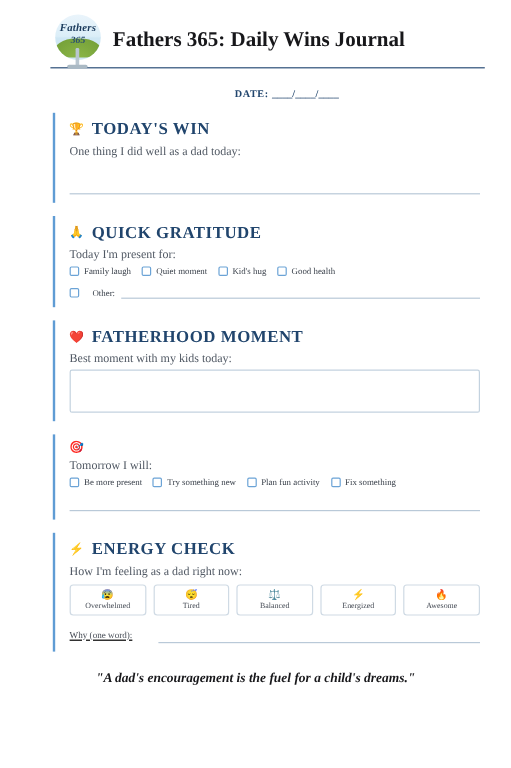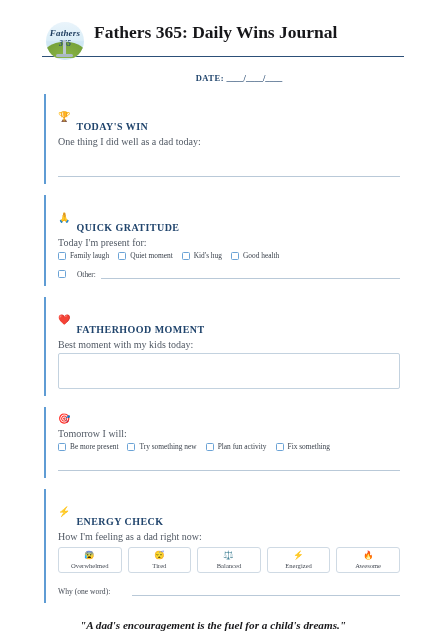--- a/index.html
+++ b/index.html
@@ -33,21 +33,21 @@
   .logo {
     position: relative;
     width: 46px;
     height: 50px;
     flex: 0 0 46px;
     margin-right: 6px;
   }
   .logo-circle {
     position: absolute;
     left: 4px;
-    top: 14px;
+    top: 4px;
     width: 38px;
     height: 38px;
     border-radius: 50%;
     background: linear-gradient(#eaf4fb 0%, #dbeef8 48%, #cfe7f4 52%, #cfe7f4 100%);
     overflow: hidden;
   }
   .logo-hill {
     position: absolute;
     left: -2px;
     bottom: 2px;
@@ -143,24 +143,23 @@
     margin-bottom: 4px;
   }
   .sec-emoji {
     font-size: 10px;
     line-height: 1;
     display: inline-block;
   }
   .sec-title {
     font-family: "Liberation Serif", serif;
     font-weight: bold;
-    font-size: 10px;
+    font-size: 14px;
     letter-spacing: 0.45px;
     color: #21456d;
-    margin-top: 20px;
   }
   .sec-prompt {
     font-family: "Liberation Serif", serif;
     font-size: 10px;
     color: #515964;
     margin-bottom: 3px;
   }
 
   .write-line {
     border-bottom: 0.8px solid #b9c9d8;
@@ -248,23 +247,23 @@
   }
   .mood-label {
     font-family: "Liberation Serif", serif;
     font-size: 6.6px;
     color: #454b55;
     display: block;
     margin-top: 1px;
   }
   .why-row {
     display: flex;
-    align-items: flex-end;
     gap: 22px;
     margin-top: 12px;
+    text-decoration: underline;
   }
   .why-label {
     font-family: "Liberation Serif", serif;
     font-size: 7.6px;
     color: #454b55;
     white-space: nowrap;
   }
   .why-line {
     flex: 1;
     border-bottom: 0.8px solid #b9c9d8;

